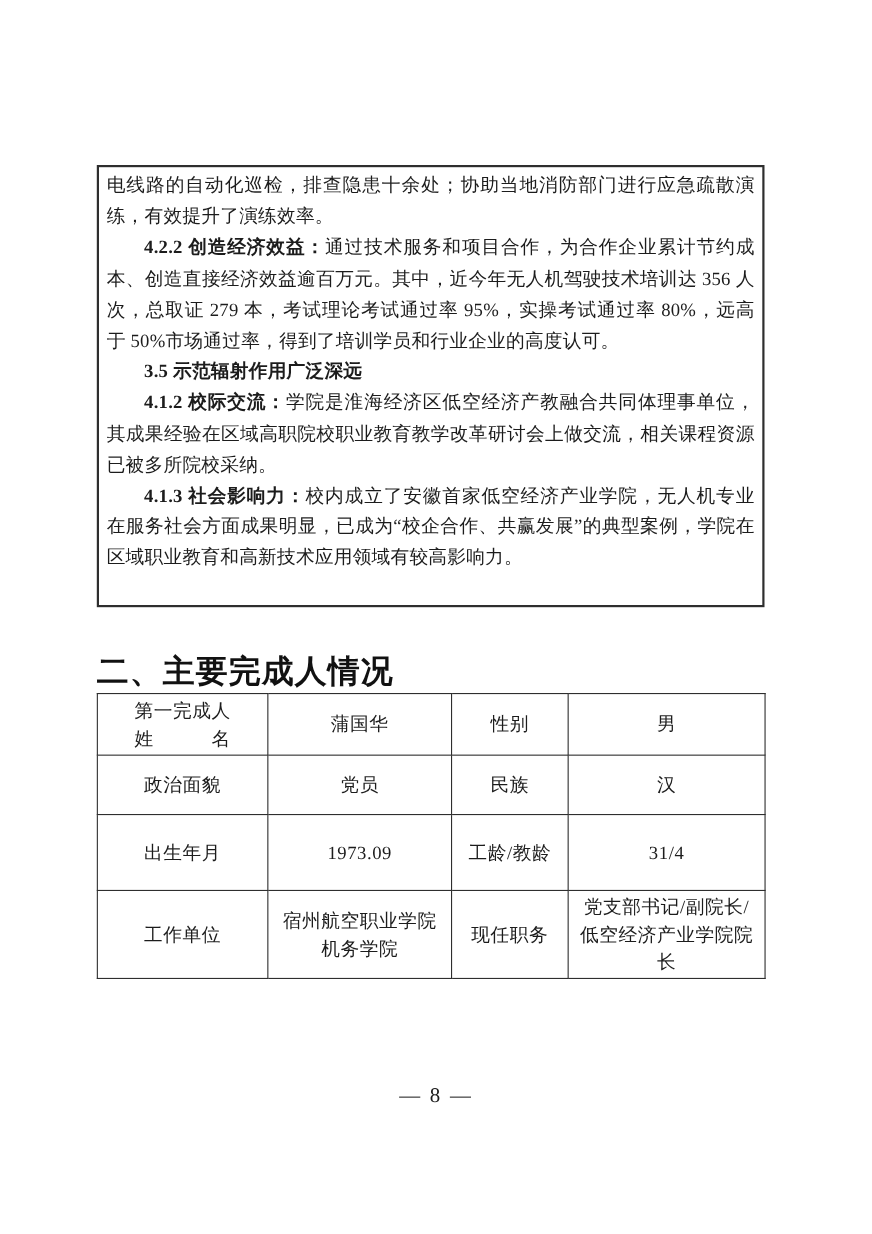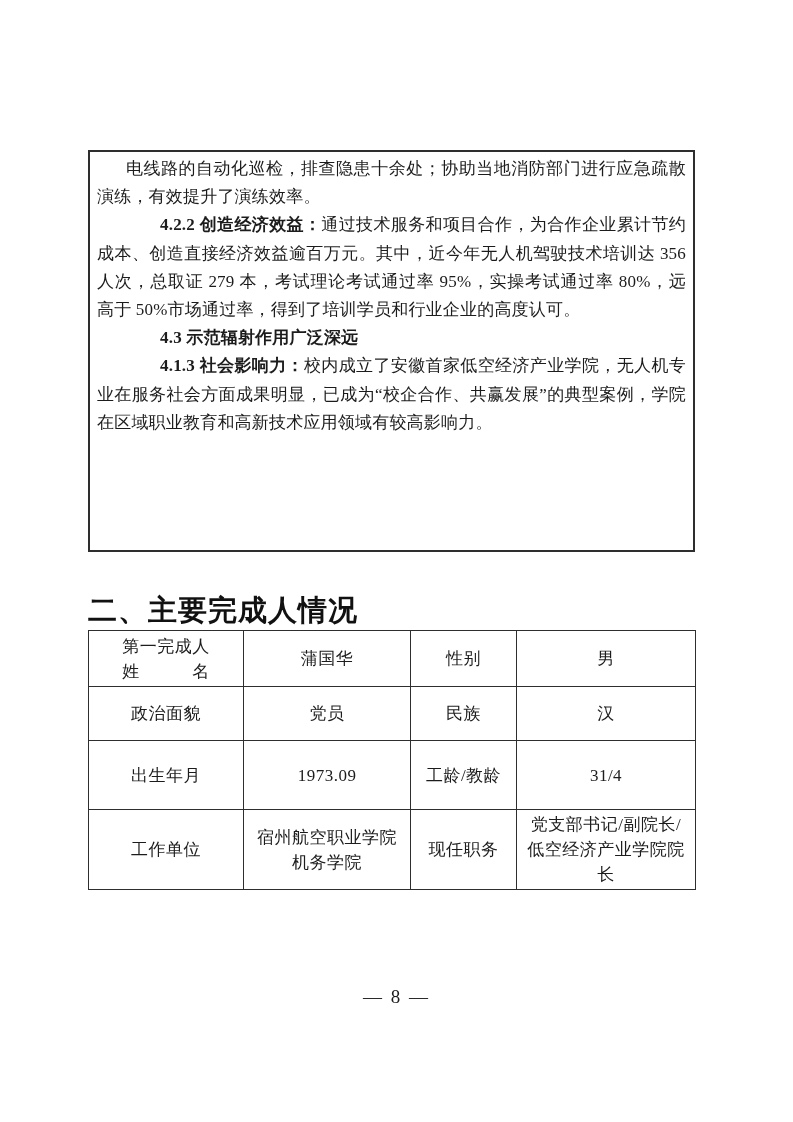--- a/index.html
+++ b/index.html
@@ -25,21 +25,21 @@
     overflow: hidden;
   }
   .para {
     margin: 0;
     font-size: 17px;
     line-height: 28.2px;
     text-align: justify;
     letter-spacing: 0.2px;
   }
   .para.indent { text-indent: 2em; }
-  .para b { font-weight: bold; margin-left: 29px; }
+  .para b { font-weight: bold; }
   
   .section-heading {
     position: absolute;
     left: 88px;
     top: 591px;
     font-family: "Liberation Sans", "DejaVu Sans", sans-serif;
     font-weight: bold;
     font-size: 29px;
     letter-spacing: 1px;
     color: #111111;
@@ -80,21 +80,22 @@
   }
 </style>
 </head>
 <body>
 
 <div class="page">
 
   <div class="content-box">
     <p class="para"><b></b><span>电线路的自动化巡检，排查隐患十余处；协助当地消防部门进行应急疏散演练，有效提升了演练效率。</span></p>
     <p class="para indent"><b>4.2.2 创造经济效益：</b><span>通过技术服务和项目合作，为合作企业累计节约成本、创造直接经济效益逾百万元。其中，近今年无人机驾驶技术培训达 356 人次，总取证 279 本，考试理论考试通过率 95%，实操考试通过率 80%，远高于 50%市场通过率，得到了培训学员和行业企业的高度认可。</span></p>
-    <p class="para indent"><b>4.3 示范辐射作用广泛深远</b><span></span></p>
+    <p class="para indent"><b>3.5 示范辐射作用广泛深远</b><span></span></p>
+    <p class="para indent"><b>4.1.2 校际交流：</b><span>学院是淮海经济区低空经济产教融合共同体理事单位，其成果经验在区域高职院校职业教育教学改革研讨会上做交流，相关课程资源已被多所院校采纳。</span></p>
     <p class="para indent"><b>4.1.3 社会影响力：</b><span>校内成立了安徽首家低空经济产业学院，无人机专业在服务社会方面成果明显，已成为“校企合作、共赢发展”的典型案例，学院在区域职业教育和高新技术应用领域有较高影响力。</span></p>
   </div>
 
   <div class="section-heading">二、主要完成人情况</div>
 
   <table class="info-table">
     <colgroup>
       <col style="width:155px">
       <col style="width:167px">
       <col style="width:106px">

